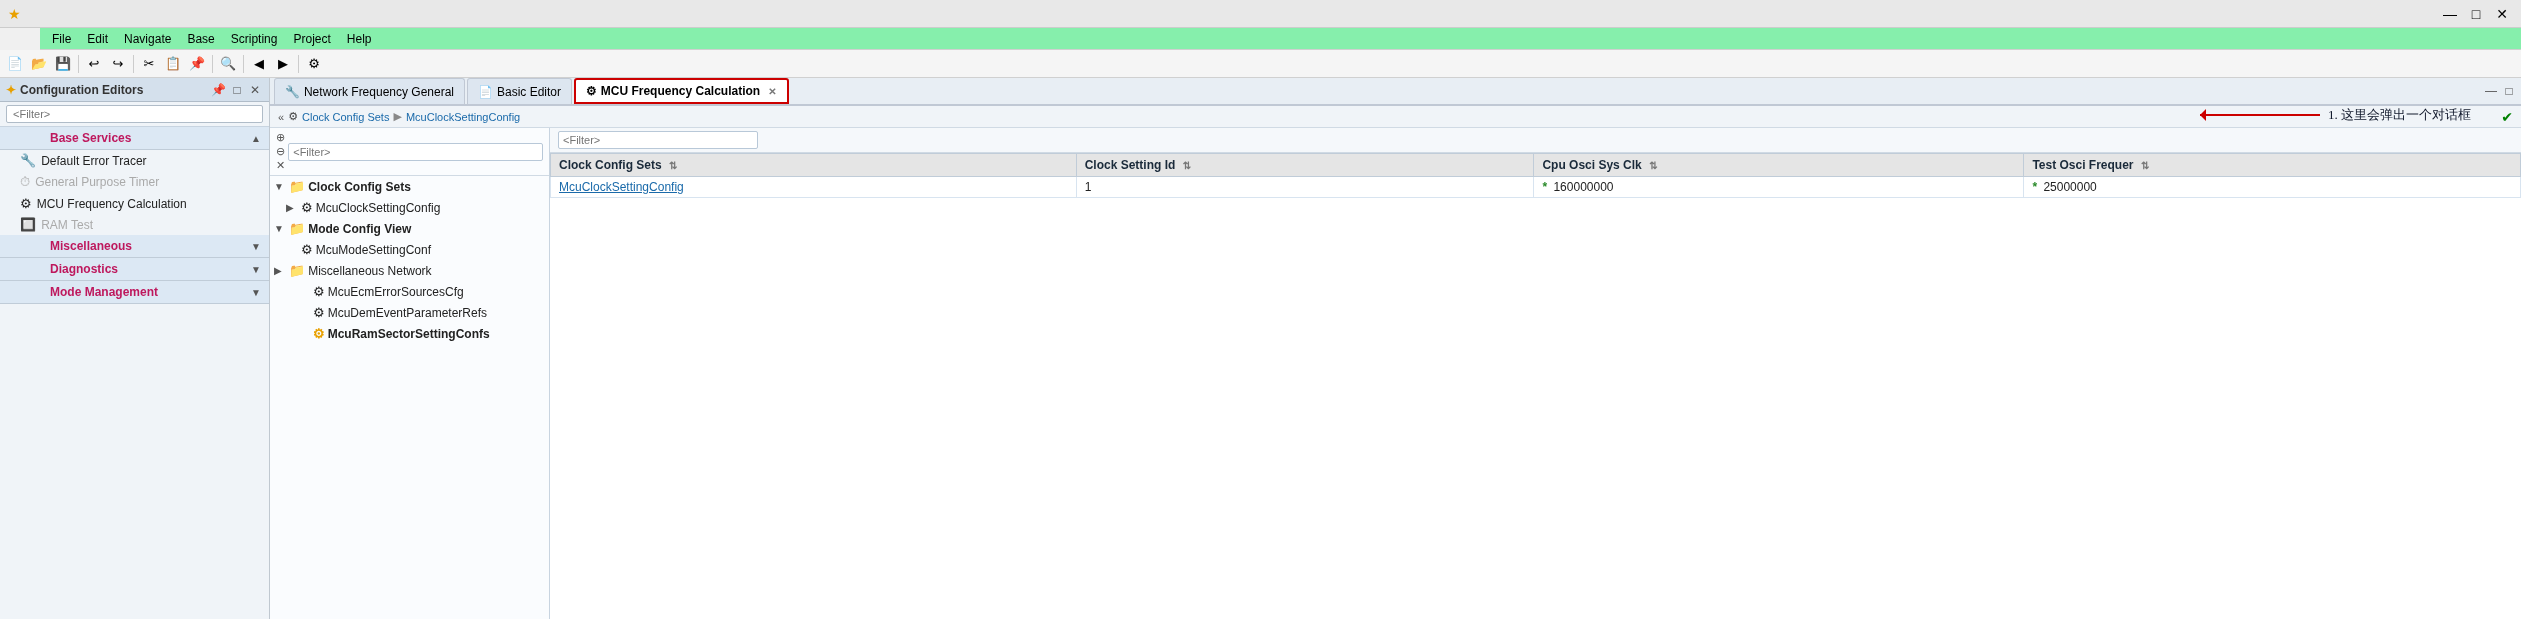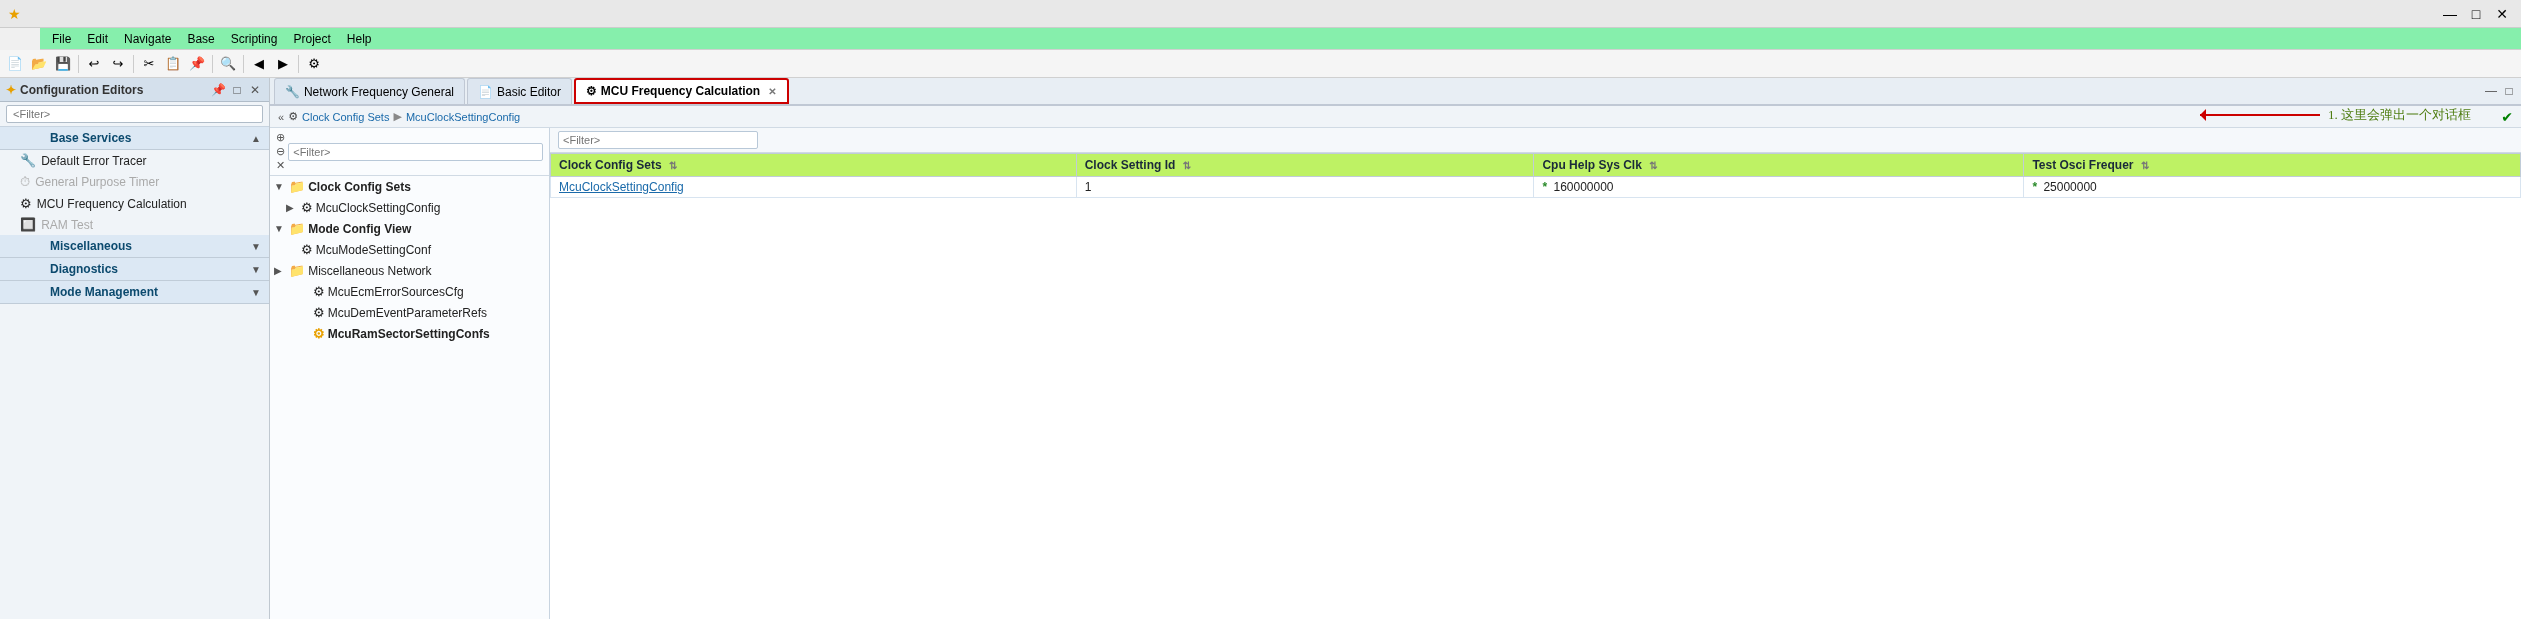--- a/index.html
+++ b/index.html
@@ -110,21 +110,21 @@
       align-items: center;
       justify-content: space-between;
       padding: 4px 8px;
       background: #dce8f4;
       border-bottom: 1px solid #c0ccd8;
       cursor: pointer;
     }
     .section-header-title {
       font-weight: bold;
       font-size: 12px;
-      color: #0c4a6e;
+      color: #be185d;
       padding-left: 42px;
     }
     .section-chevron { font-size: 10px; color: #555; }
 
     .tree-item {
       display: flex;
       align-items: center;
       padding: 3px 8px 3px 20px;
       cursor: pointer;
       font-size: 12px;
@@ -278,21 +278,21 @@
       background: #fff;
       color: #888;
     }
     .table-wrapper { flex: 1; overflow: auto; }
     table {
       width: 100%;
       border-collapse: collapse;
       font-size: 12px;
     }
     th {
-      background: #bef264;
+      background: #e5e5e5;
       border: 1px solid #c0ccd8;
       padding: 4px 8px;
       text-align: left;
       font-weight: bold;
       color: #1a2a3a;
       white-space: nowrap;
     }
     td {
       border: 1px solid #d8e4f0;
       padding: 3px 8px;
@@ -322,21 +322,21 @@
     }
     #annotation-line::after {
       content: '';
       position: absolute;
       left: -6px;
       top: -5px;
       border: 6px solid transparent;
       border-right-color: #cc0000;
     }
     #annotation-text {
-      color: #4d7c0f;
+      color: #0f172a;
       font-size: 13px;
       white-space: nowrap;
       font-family: Liberation Serif, serif;
     }
 
     .star-icon { color: #e8a000; font-size: 14px; }
   </style>
 </head>
 <body>
 
@@ -532,21 +532,21 @@
               <tr>
                 <th>
                   <span>Clock Config Sets</span>
                   <span class="sort-icon">⇅</span>
                 </th>
                 <th>
                   <span>Clock Setting Id</span>
                   <span class="sort-icon">⇅</span>
                 </th>
                 <th>
-                  <span>Cpu Help Sys Clk</span>
+                  <span>Cpu Osci Sys Clk</span>
                   <span class="sort-icon">⇅</span>
                 </th>
                 <th>
                   <span>Test Osci Frequer</span>
                   <span class="sort-icon">⇅</span>
                 </th>
               </tr>
             </thead>
             <tbody>
               <tr>

